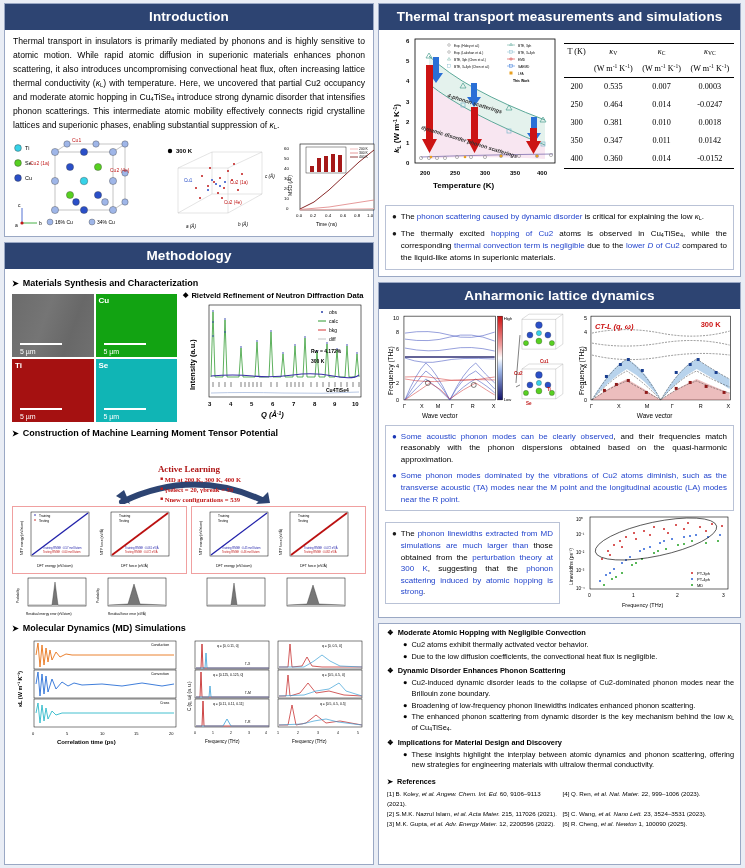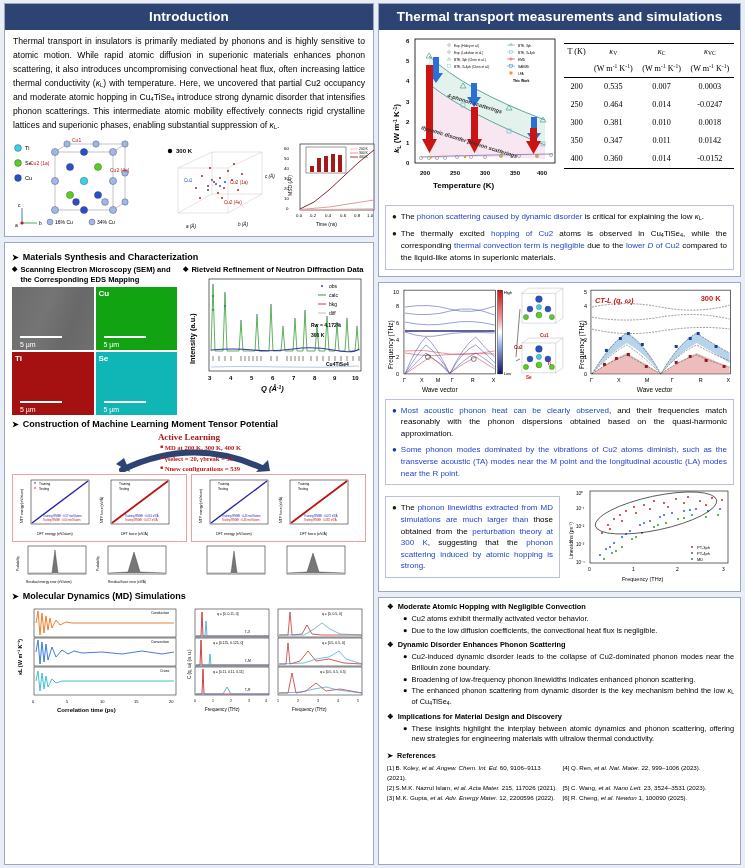--- a/index.html
+++ b/index.html
@@ -56,21 +56,21 @@
   .eds-grid { display: grid; grid-template-columns: 1fr 1fr; gap: 2px; }
   .eds { position: relative; height: 63px; }
   .eds .lbl { position: absolute; top: 2px; left: 3px; color:#fff; font-size: 8px; font-weight: bold; }
   .eds .bar { position: absolute; bottom: 12px; left: 8px; width: 42px; height: 2px; background: #fff; }
   .eds .sc { position: absolute; bottom: 2px; left: 8px; color: #fff; font-size: 7px; }
   .eds-sem { background: linear-gradient(110deg,#6b6b6b,#757575 40%,#686868 70%,#707070); }
   .eds-cu { background: #12a312; }
   .eds-ti { background: #a51111; }
   .eds-se { background: #10b5b5; }
 
-  .al-title { text-align: center; color: #b01818; font-weight: bold; font-size: 9px; font-family: "Liberation Serif", serif; }
+  .al-title { text-align: center; color: #b01818; font-weight: bold; font-size: 9px; font-family: "Liberation Serif", serif; margin-top: 23px; }
   .al-items { font-size: 6.6px; color: #c01818; font-family: "Liberation Serif", serif; line-height: 1.55; }
   .al-items div { white-space: nowrap; }
   .sq { color: #c01818; font-size: 5px; vertical-align: 2px; }
 
   .ml-box { border: 1px solid #f0a0a0; padding: 2px; }
 
   
   .concl { font-size: 7.4px; line-height: 1.45; padding: 4px 6px 4px 8px; }
   .c-h { font-weight: bold; display: flex; gap: 4px; margin-top: 4px; }
   .c-h:first-child { margin-top: 0; }
@@ -246,33 +246,30 @@
               <text x="75" y="12">200 K</text>
               <text x="75" y="16">300 K</text>
               <text x="75" y="20">400 K</text>
             </g>
           </svg>
         </div>
       </div>
     </div>
 
     <div class="panel" style="flex:1;">
+      <div class="panel-head">Methodology</div>
       <div class="panel-body">
 
         <div class="h2">
           <span class="arw">➤</span>
           <span>Materials Synthesis and Characterization</span>
         </div>
 
         <div style="display:flex; gap:6px;">
           <div style="width:165px;">
-            <div class="h3">
-              <span class="dia">◆</span>
-              <span>Scanning Electron Microscopy (SEM) and the Corresponding EDS Mapping</span>
-            </div>
             <div class="eds-grid" style="margin-top:3px;">
               <div class="eds eds-sem">
                 <span class="bar"></span>
                 <span class="sc">5 µm</span>
               </div>
               <div class="eds eds-cu">
                 <span class="lbl">Cu</span>
                 <span class="bar"></span>
                 <span class="sc">5 µm</span>
               </div>
@@ -742,20 +739,21 @@
           </div>
           <div class="bi">
             <span class="dot">●</span>
             <span class="txt">The thermally excited <span class="hl">hopping of Cu2</span> atoms is observed in Cu<sub>4</sub>TiSe<sub>4</sub>, while the corresponding <span class="hl">thermal convection term is negligible</span> due to the <span class="hl">lower <i>D</i> of Cu2</span> compared to the liquid-like atoms in superionic materials.</span>
           </div>
         </div>
       </div>
     </div>
 
     <div class="panel">
+      <div class="panel-head">Anharmonic lattice dynamics</div>
 
       <div style="display:flex; gap:2px; padding:4px 5px 2px 5px;">
 
         <svg width="128" height="108" viewBox="0 0 128 108">
           <rect x="20" y="3" width="92" height="84" fill="#fff" stroke="#000" stroke-width=".6"></rect>
           <g stroke="#3344bb" stroke-width=".6" fill="none" opacity=".85">
             <path d="M21 20 Q45 16 66 22 T111 19"></path>
             <path d="M21 26 Q45 30 66 24 T111 28"></path>
             <path d="M21 35 Q45 40 66 36 T111 38"></path>
             <path d="M21 45 Q40 52 58 48 T111 46"></path>
@@ -898,21 +896,21 @@
             <text x="62" y="105" font-size="6.5">Wave vector</text>
             <text x="-82" y="9" transform="rotate(-90)" font-size="6.5">Frequency (THz)</text>
           </g>
         </svg>
       </div>
 
       <div style="padding:2px 6px 4px 6px;">
         <div class="bullets">
           <div class="bi">
             <span class="dot blue">●</span>
-            <span class="txt"><span class="hl">Most acoustic phonon heat can be clearly observed</span>, and their frequencies match reasonably with the phonon dispersions obtained based on the quasi-harmonic approximation.</span>
+            <span class="txt"><span class="hl">Some acoustic phonon modes can be clearly observed</span>, and their frequencies match reasonably with the phonon dispersions obtained based on the quasi-harmonic approximation.</span>
           </div>
           <div class="bi">
             <span class="dot blue">●</span>
             <span class="txt hl">Some phonon modes dominated by the vibrations of Cu2 atoms diminish, such as the transverse acoustic (TA) modes near the M point and the longitudinal acoustic (LA) modes near the R point.</span>
           </div>
         </div>
       </div>
 
       <div style="display:flex; gap:4px; padding:0 6px 6px 6px; align-items:center;">
         <div class="bullets" style="width:175px;">

